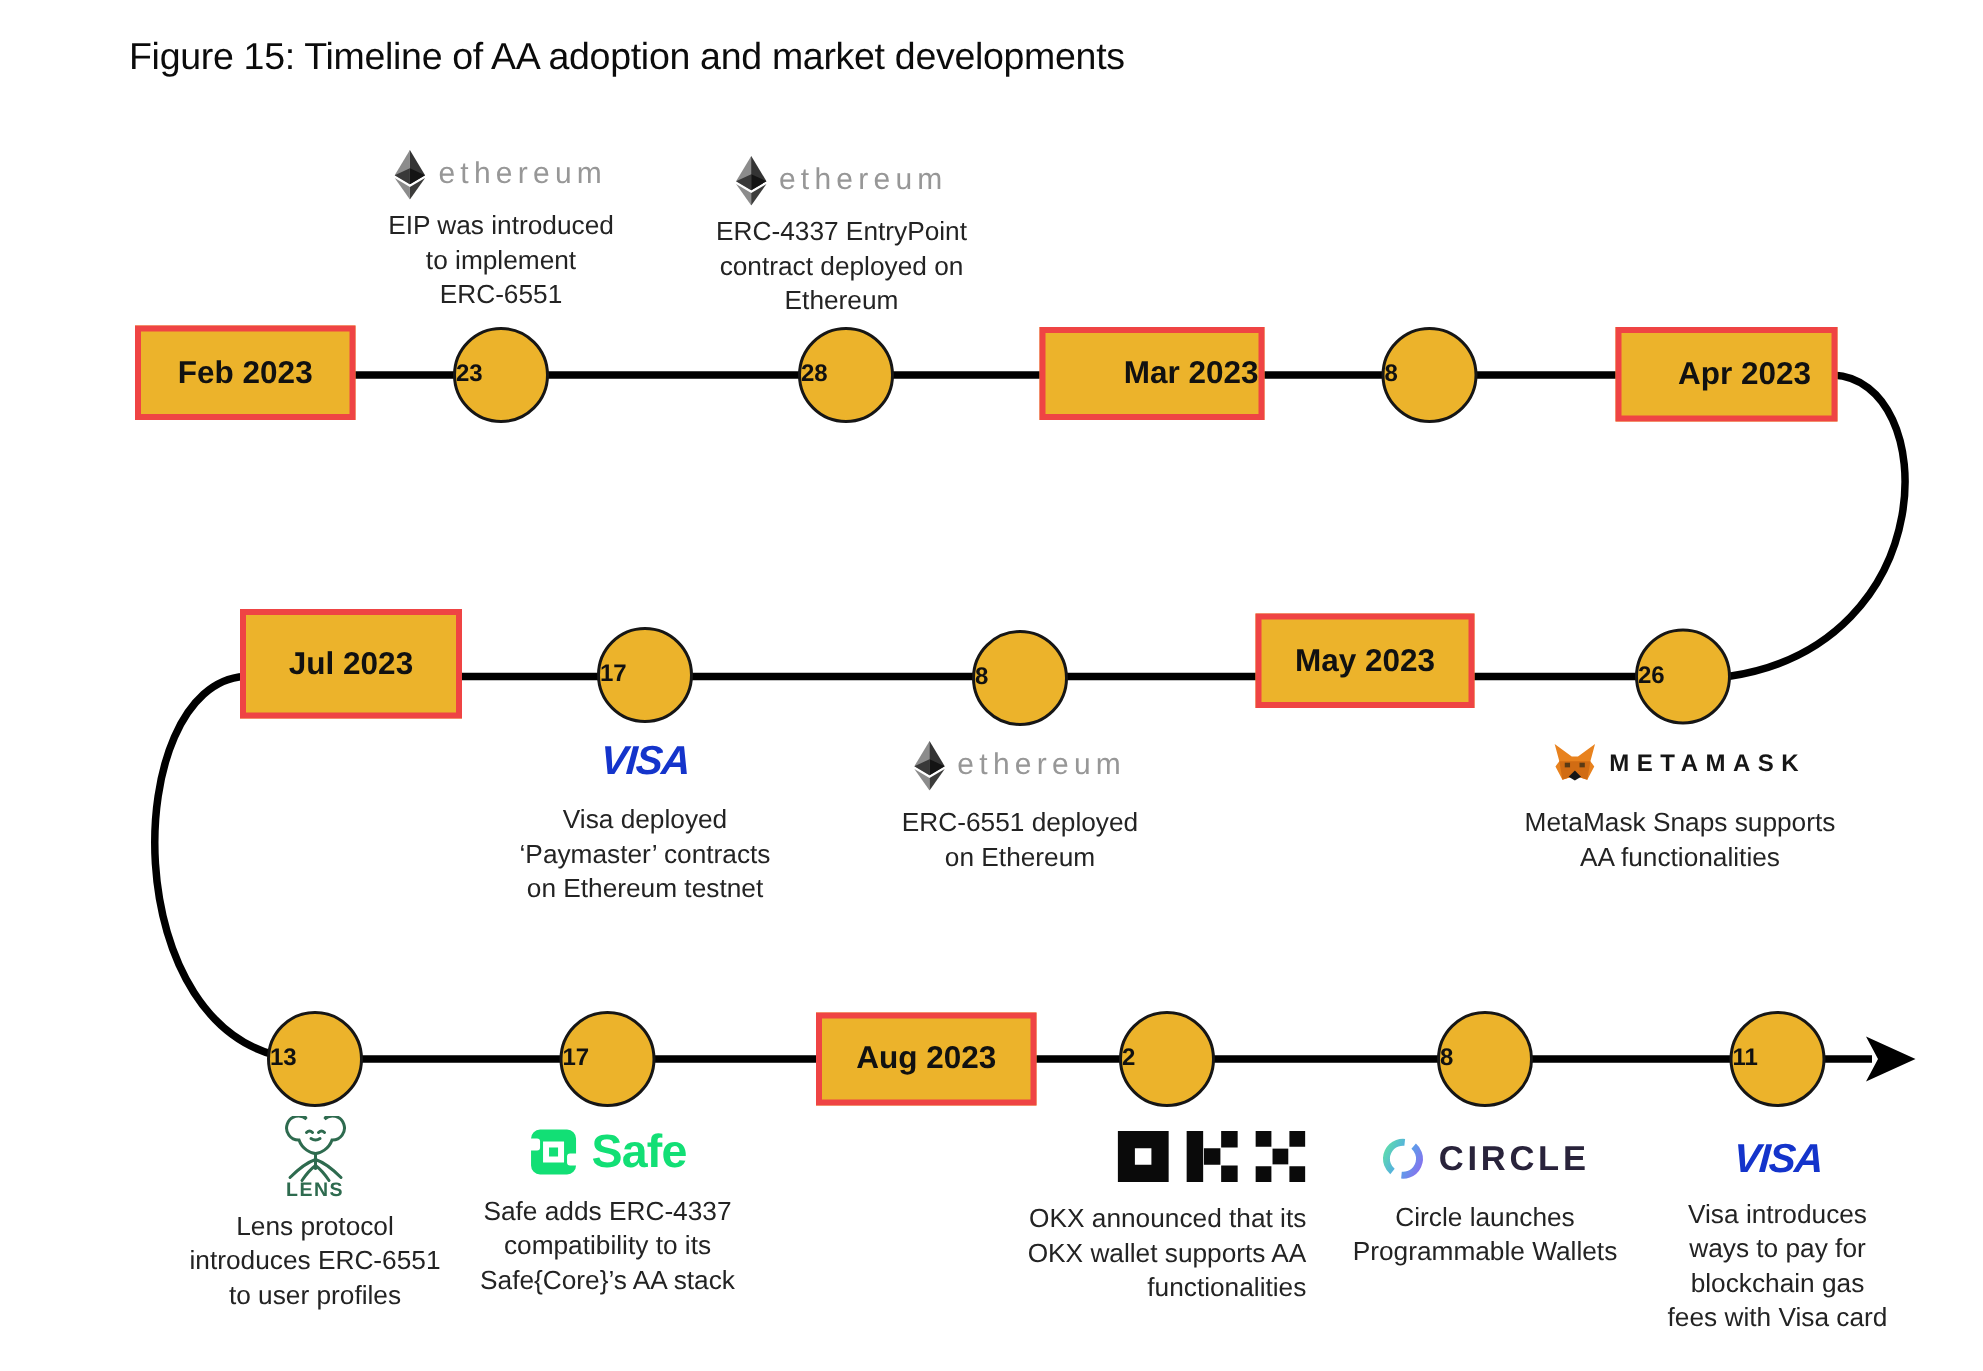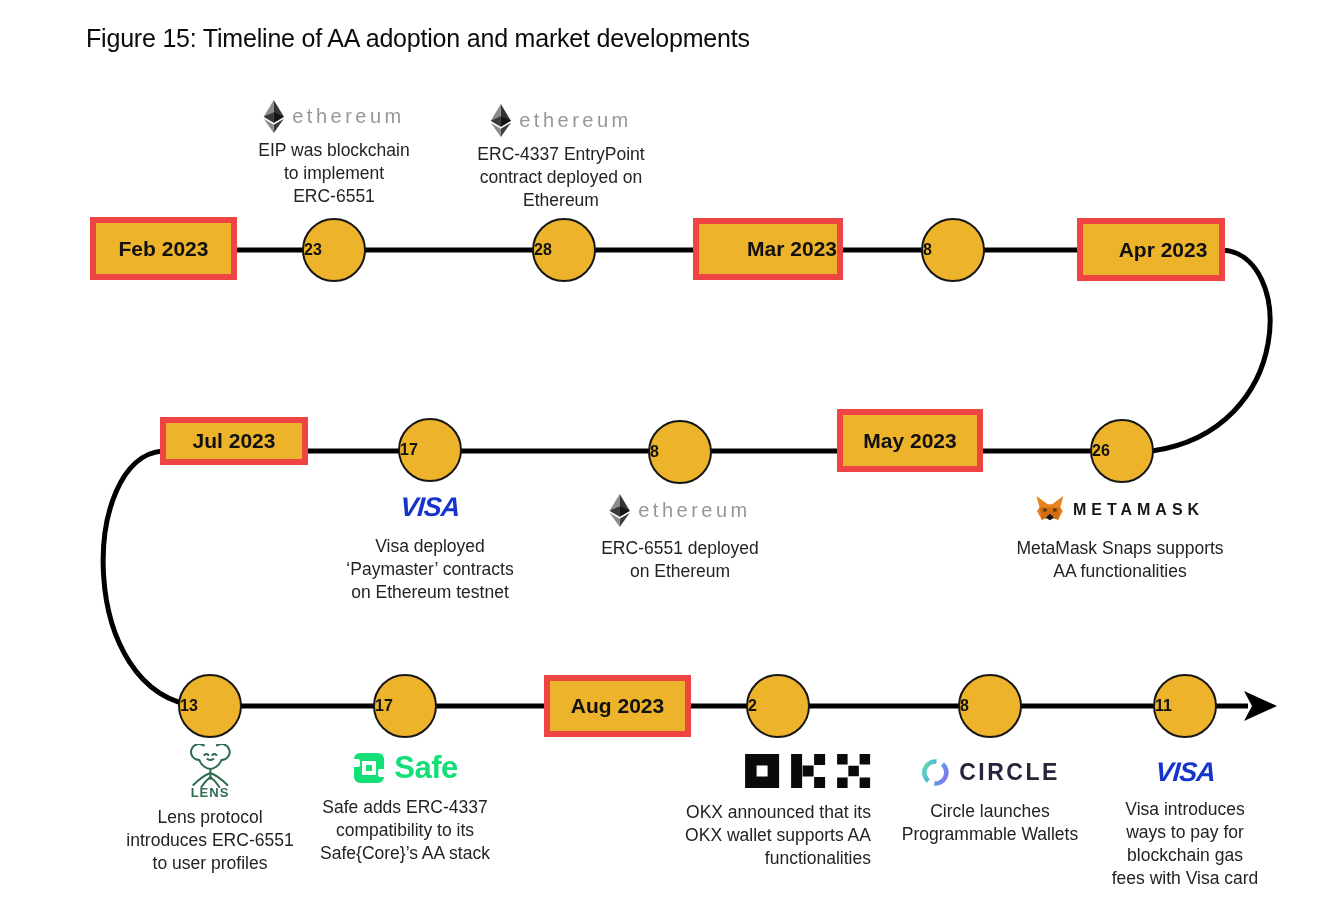--- a/index.html
+++ b/index.html
@@ -1,21 +1,21 @@
 <!DOCTYPE html>
 <html><head>
 <meta charset="utf-8">
 <style>
   html,body{margin:0;padding:0;background:#fff;}
   .canvas{position:relative;width:1322px;height:914px;background:#ffffff;
     font-family:"Liberation Sans",sans-serif;overflow:hidden;}
   .title{position:absolute;left:86px;top:24px;font-size:25px;font-weight:400;
     color:#0b0b0b;letter-spacing:-0.2px;}
   .tl-svg{position:absolute;left:0;top:0;z-index:1;}
-  .month{position:absolute;z-index:5;background:#ECB32B;border:6px solid #ef4444;
+  .month{position:absolute;z-index:5;background:#ECB32B;border:4px solid #ef4444;
     display:flex;align-items:center;justify-content:center;font-weight:700;
     font-size:21px;color:#111;box-sizing:border-box;}
   .day{position:absolute;z-index:5;width:64px;height:64px;border-radius:50%;
     background:#ECB32B;border:2px solid #161616;display:flex;align-items:center;
     font-weight:700;font-size:16px;color:#111;box-sizing:border-box;}
   .ann{position:absolute;z-index:4;transform:translateX(-50%);display:flex;
     flex-direction:column;align-items:center;text-align:center;}
   .ann .line{font-size:17.5px;line-height:23px;color:#232323;white-space:nowrap;}
   .logo-row{display:flex;align-items:center;gap:8px;}
   .eth-word{font-size:20px;color:#979797;letter-spacing:3.5px;font-weight:400;}
@@ -44,21 +44,21 @@
     </div>
   <div class="month" style="left:693px;top:218px;width:150px;height:62px;justify-content:flex-end;">
       <span>Mar 2023</span>
     </div>
   <div class="month" style="left:1077px;top:218px;width:148px;height:63px;padding-left:24px;">
       <span>Apr 2023</span>
     </div>
   <div class="month" style="left:837px;top:409px;width:146px;height:63px;">
       <span>May 2023</span>
     </div>
-  <div class="month" style="left:160px;top:417px;width:148px;height:48px;">
+  <div class="month" style="left:160px;top:406px;width:148px;height:73px;">
       <span>Jul 2023</span>
     </div>
   <div class="month" style="left:544px;top:675px;width:147px;height:62px;">
       <span>Aug 2023</span>
     </div>
 
   <div class="day" style="left:302px;top:218px;">
       <span>23</span>
     </div>
   <div class="day" style="left:532px;top:218px;">
@@ -97,21 +97,21 @@
       <svg width="21" height="33" viewBox="0 0 256 417">
         <polygon fill="#343434" points="127.9,0 125.1,9.5 125.1,285.1 127.9,287.9 255.8,212.3"></polygon>
         <polygon fill="#8C8C8C" points="127.9,0 0,212.3 127.9,287.9 127.9,154.2"></polygon>
         <polygon fill="#3C3C3B" points="127.9,312.1 126.3,314 126.3,412.3 127.9,416.9 255.9,236.5"></polygon>
         <polygon fill="#8C8C8C" points="127.9,416.9 127.9,312.1 0,236.5"></polygon>
         <polygon fill="#141414" points="127.9,287.9 255.8,212.3 127.9,154.2"></polygon>
         <polygon fill="#393939" points="0,212.3 127.9,287.9 127.9,154.2"></polygon>
       </svg>
       <span class="eth-word">ethereum</span>
     </div>
-    <span class="line">EIP was blockchain</span>
+    <span class="line">EIP was introduced</span>
     <span class="line">to implement</span>
     <span class="line">ERC-6551</span>
   </div>
 
   <div class="ann" style="left:561px;top:104px;">
     <div class="logo-row gap6">
       <svg width="21" height="33" viewBox="0 0 256 417">
         <polygon fill="#343434" points="127.9,0 125.1,9.5 125.1,285.1 127.9,287.9 255.8,212.3"></polygon>
         <polygon fill="#8C8C8C" points="127.9,0 0,212.3 127.9,287.9 127.9,154.2"></polygon>
         <polygon fill="#3C3C3B" points="127.9,312.1 126.3,314 126.3,412.3 127.9,416.9 255.9,236.5"></polygon>

